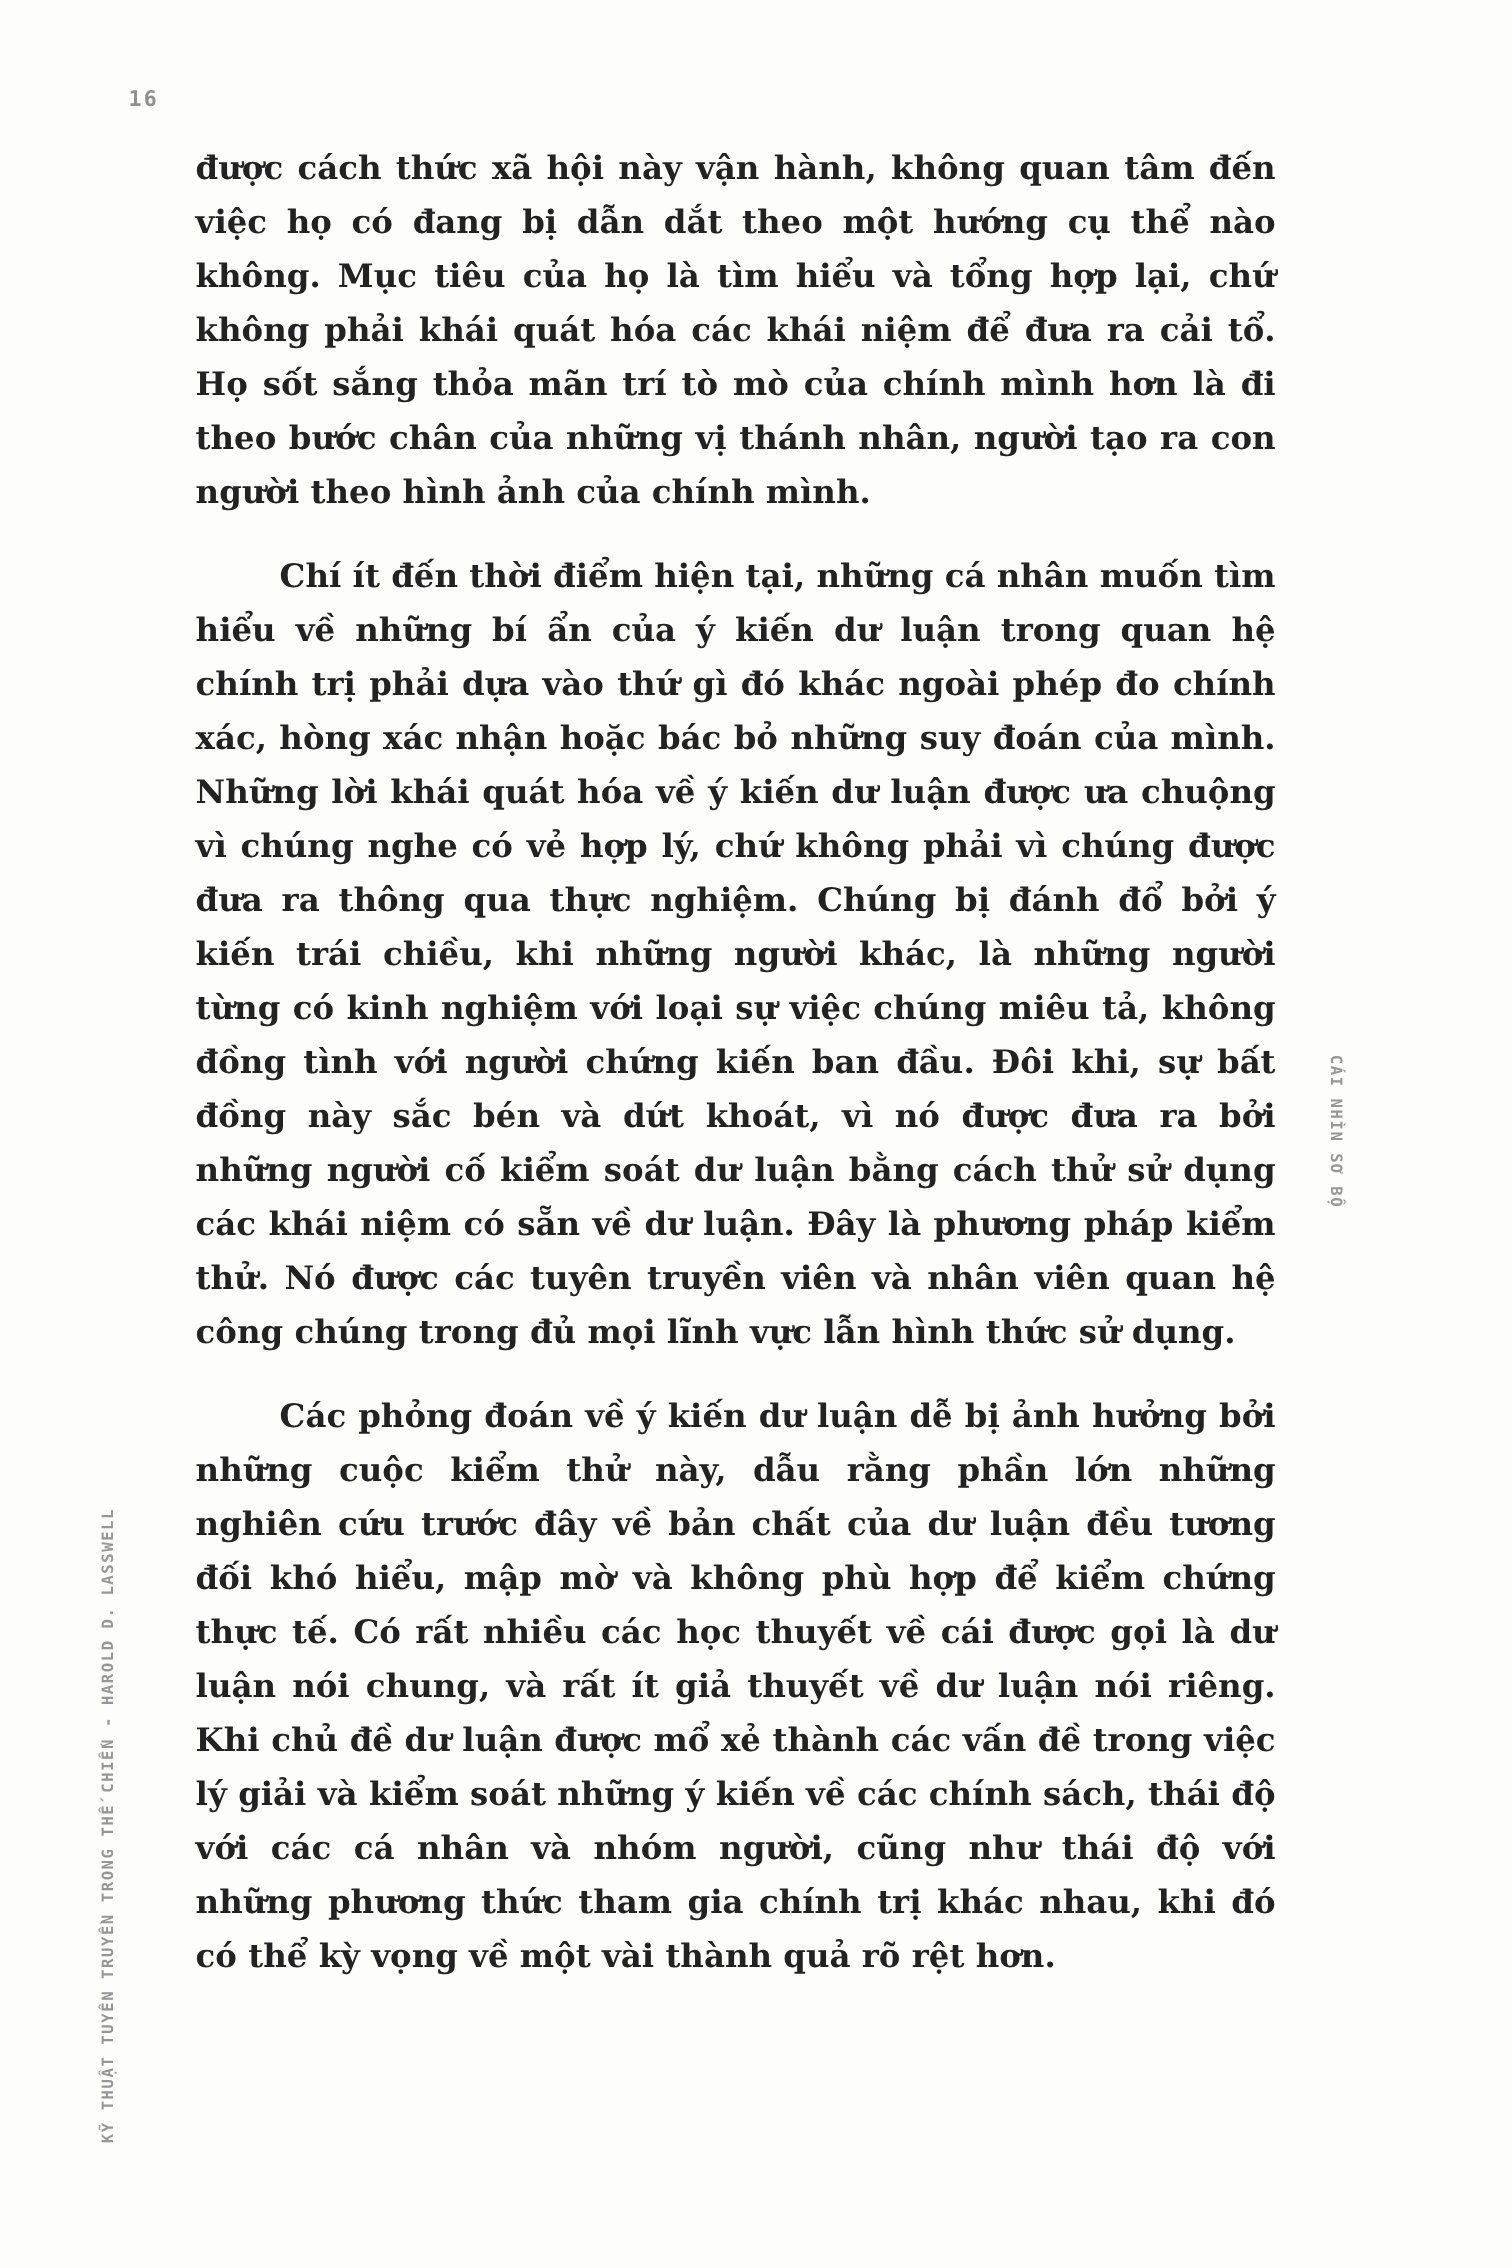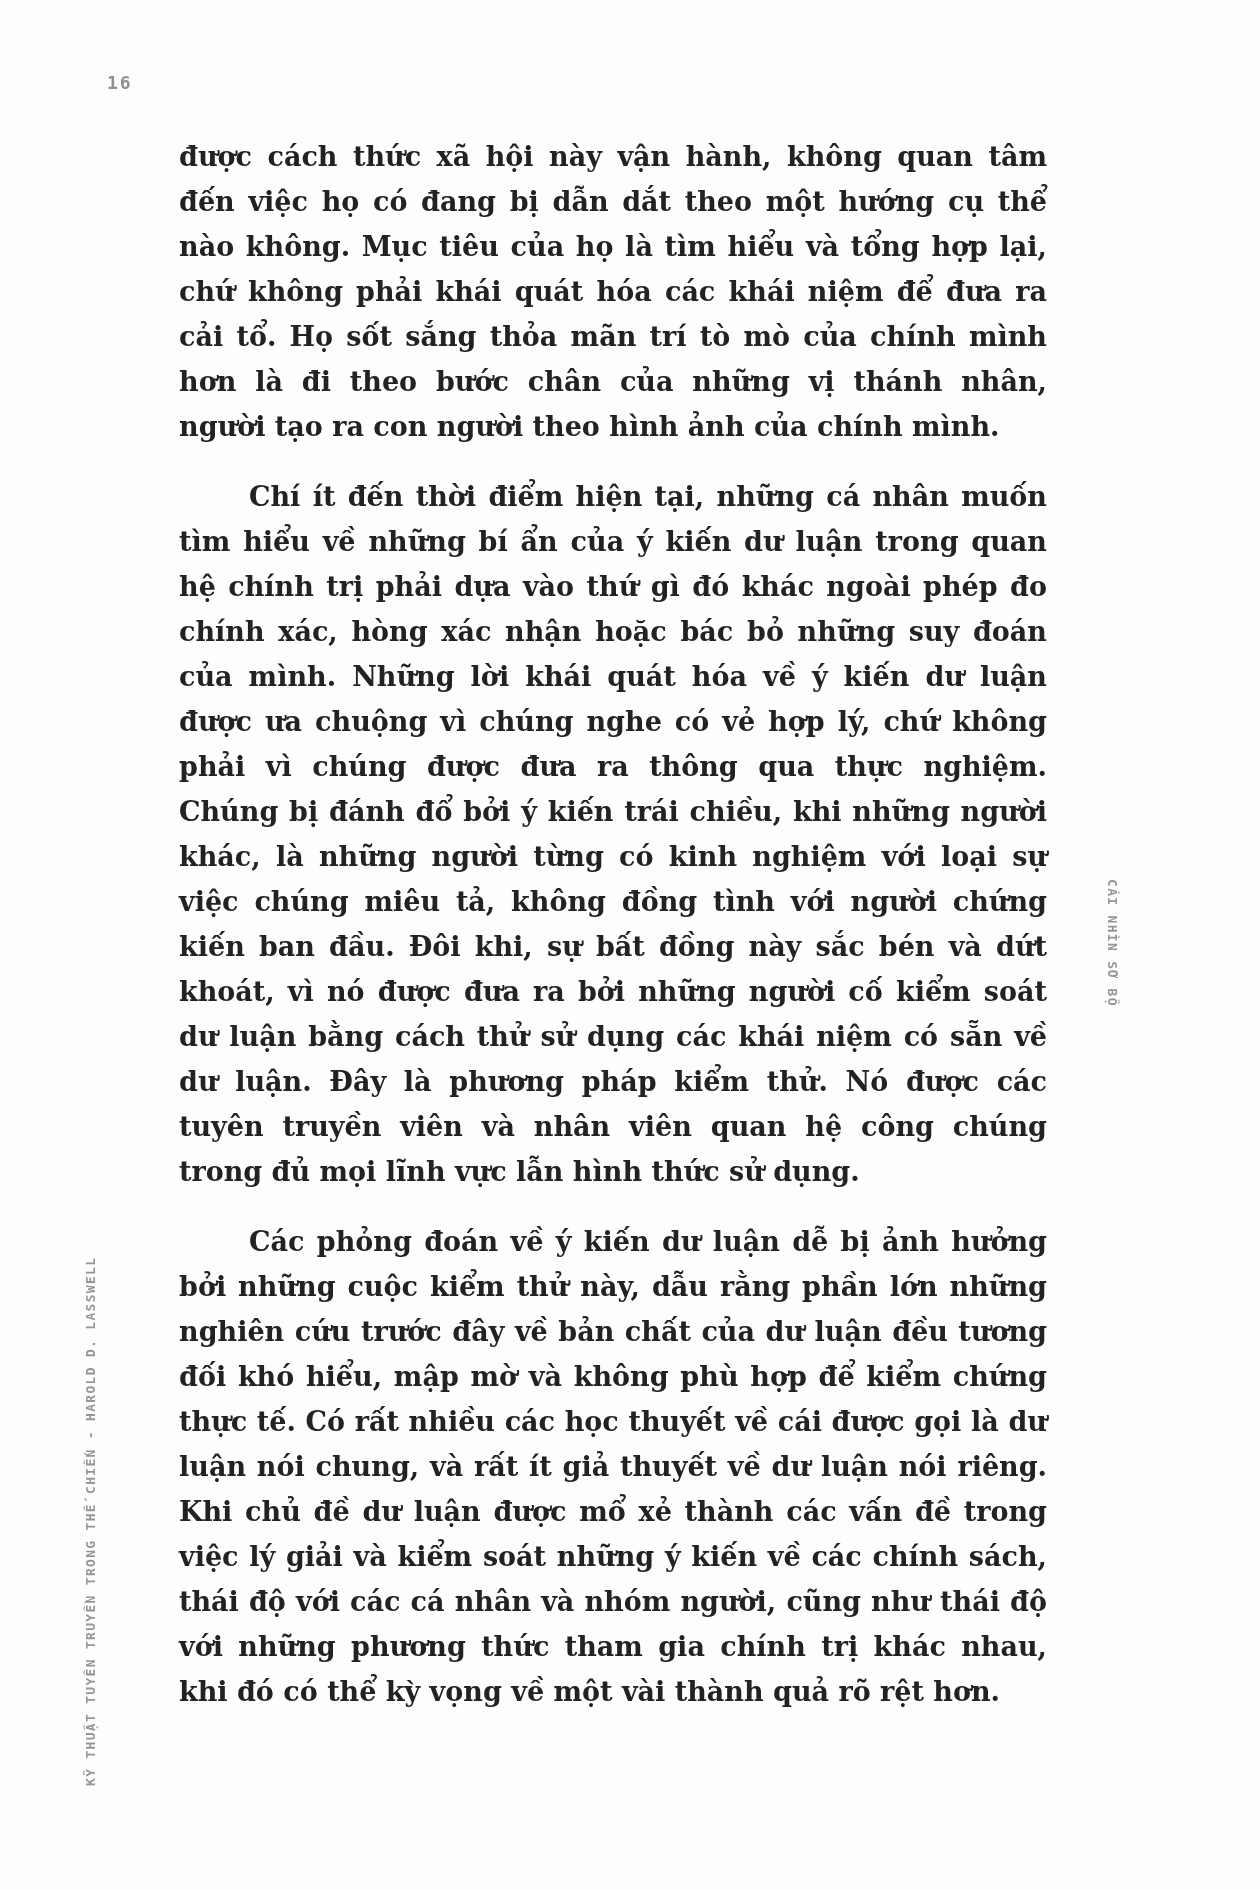--- a/index.html
+++ b/index.html
@@ -34,21 +34,21 @@
     left: 163px;
     top: 118px;
     width: 900px;
     font-family: "DejaVu Serif", serif;
     font-size: 27px;
     line-height: 45px;
     color: #222222;
     text-align: justify;
   }
   .para {
-    margin: 16px;
+    margin: 0;
     padding: 0;
   }
   .para + .para {
     margin-top: 25px;
   }
   .para.indent {
     text-indent: 70px;
   }
   .para.indent-lg {
     text-indent: 88px;

